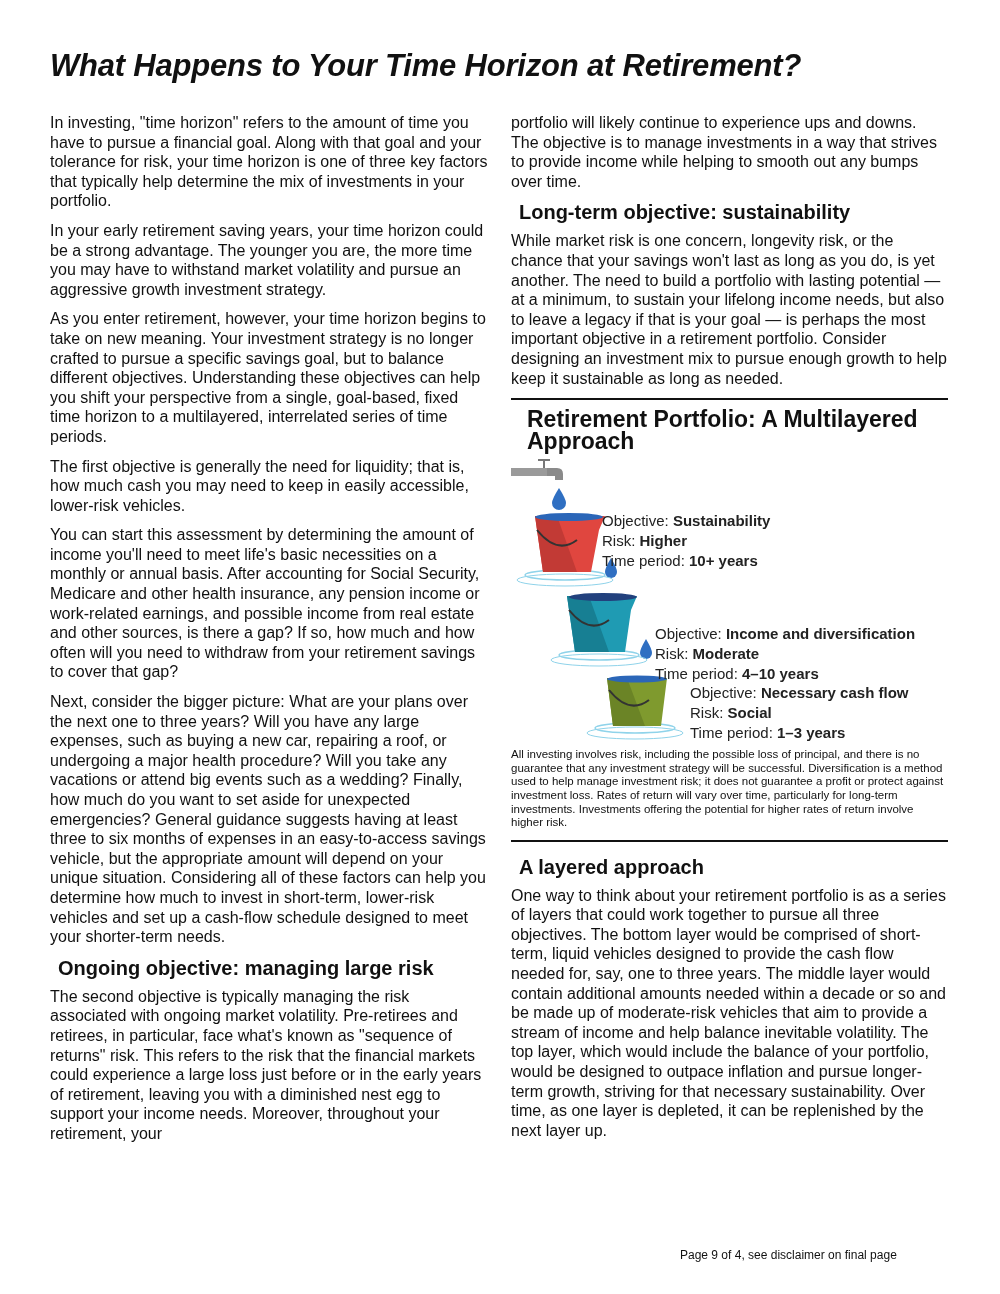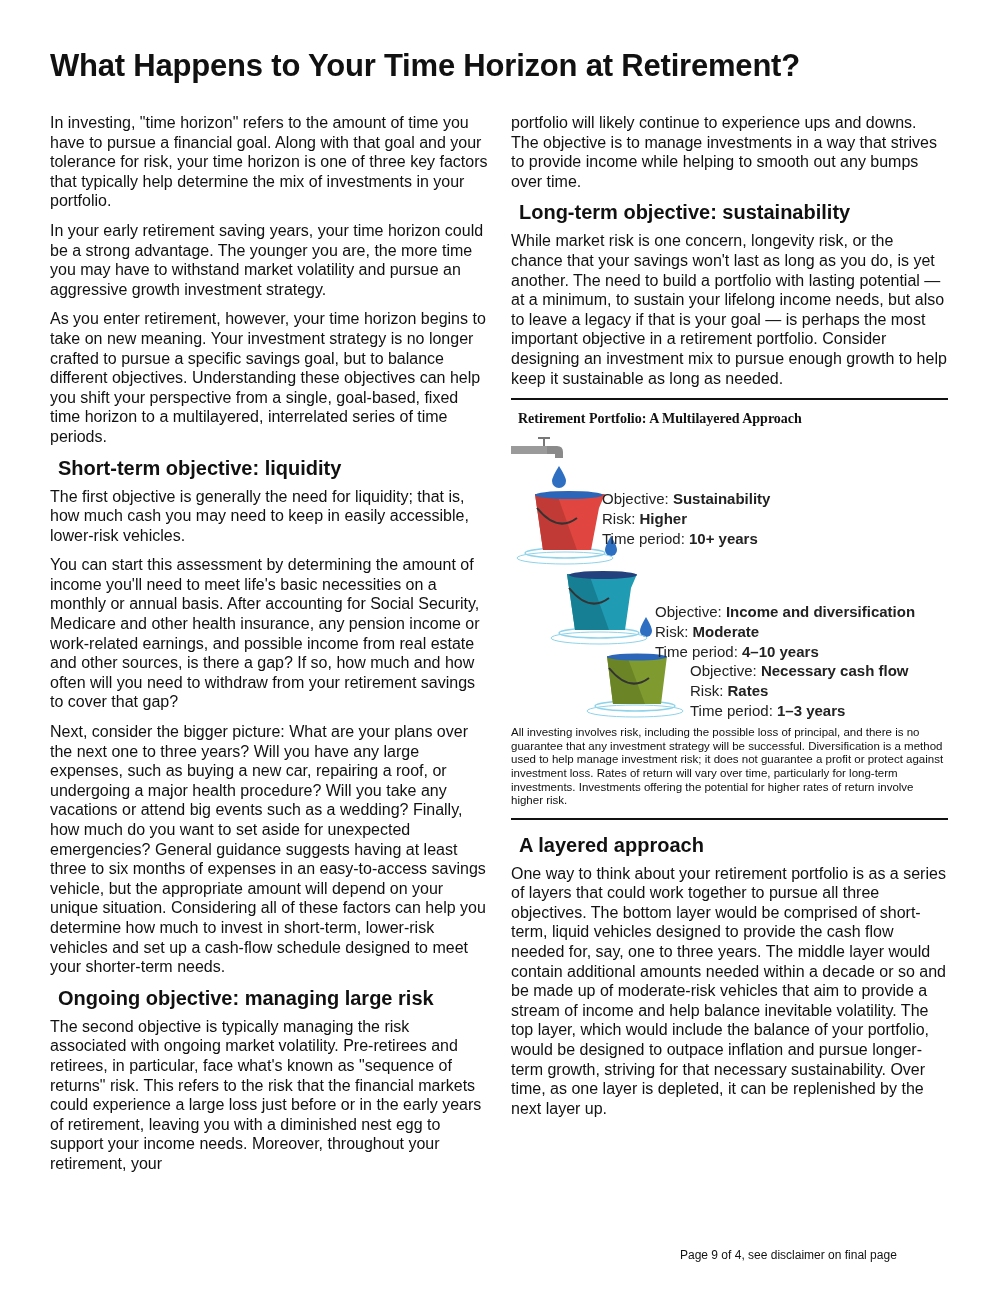--- a/index.html
+++ b/index.html
@@ -2,52 +2,51 @@
 <html><head>
   <meta charset="utf-8">
   <style>
     html, body { margin: 0; padding: 0; background: #ffffff; }
     body {
       width: 1000px; height: 1294px; position: relative; overflow: hidden;
       font-family: "Liberation Sans", sans-serif; color: #111111;
     }
     .title {
       position: absolute; left: 50px; top: 48px; margin: 0;
-      font-size: 31px; font-weight: bold; letter-spacing: -0.2px; color: #111;
+      font-size: 31px; font-weight: bold; letter-spacing: -0.2px; color: #111; font-style: italic;
     }
     .col { position: absolute; top: 113px; width: 440px; }
     .col-left { left: 50px; }
     .col-right { left: 511px; width: 437px; }
     p { margin: 0 0 10px 0; font-size: 16px; line-height: 19.6px; }
     h2 {
       margin: 8px; font-size: 20px; font-weight: bold; line-height: 22px;
     }
     .rule { border: 0; border-top: 2.5px solid #111; margin: 10px 0 8px 0; }
-    .box-title { font-size: 14px; font-weight: bold; margin: 2px 0 6px 7px; line-height: 22px; font-family: Liberation Serif, serif; }
+    .box-title { font-size: 23px; font-weight: bold; margin: 2px 0 6px 16px; line-height: 22px; }
     .box-sub { font-size: 14.5px; line-height: 18px; margin: 0 0 8px 0; }
     .illus { position: relative; height: 290px; margin-left: -4px; }
     .illus svg { position: absolute; left: 0; top: 0; }
     .bucket-label { position: absolute; font-size: 15px; line-height: 20px; color: #222; }
     .bucket-label b { font-weight: bold; }
     .disclaimer { font-size: 11.5px; line-height: 13.6px; margin: 0; }
     .footer {
       position: absolute; left: 680px; top: 1248px; font-size: 12px; color: #111;
     }
   </style>
 </head>
 <body>
 
 <h1 class="title">What Happens to Your Time Horizon at Retirement?</h1>
 
 <div class="col col-left">
   <p>In investing, "time horizon" refers to the amount of time you have to pursue a financial goal. Along with that goal and your tolerance for risk, your time horizon is one of three key factors that typically help determine the mix of investments in your portfolio.</p>
   <p>In your early retirement saving years, your time horizon could be a strong advantage. The younger you are, the more time you may have to withstand market volatility and pursue an aggressive growth investment strategy.</p>
   <p>As you enter retirement, however, your time horizon begins to take on new meaning. Your investment strategy is no longer crafted to pursue a specific savings goal, but to balance different objectives. Understanding these objectives can help you shift your perspective from a single, goal-based, fixed time horizon to a multilayered, interrelated series of time periods.</p>
 
-  <h2>Short-term objective: liquidity</h2>
   <p>The first objective is generally the need for liquidity; that is, how much cash you may need to keep in easily accessible, lower-risk vehicles.</p>
   <p>You can start this assessment by determining the amount of income you'll need to meet life's basic necessities on a monthly or annual basis. After accounting for Social Security, Medicare and other health insurance, any pension income or work-related earnings, and possible income from real estate and other sources, is there a gap? If so, how much and how often will you need to withdraw from your retirement savings to cover that gap?</p>
   <p>Next, consider the bigger picture: What are your plans over the next one to three years? Will you have any large expenses, such as buying a new car, repairing a roof, or undergoing a major health procedure? Will you take any vacations or attend big events such as a wedding? Finally, how much do you want to set aside for unexpected emergencies? General guidance suggests having at least three to six months of expenses in an easy-to-access savings vehicle, but the appropriate amount will depend on your unique situation. Considering all of these factors can help you determine how much to invest in short-term, lower-risk vehicles and set up a cash-flow schedule designed to meet your shorter-term needs.</p>
 
   <h2>Ongoing objective: managing large risk</h2>
   <p>The second objective is typically managing the risk associated with ongoing market volatility. Pre-retirees and retirees, in particular, face what's known as "sequence of returns" risk. This refers to the risk that the financial markets could experience a large loss just before or in the early years of retirement, leaving you with a diminished nest egg to support your income needs. Moreover, throughout your retirement, your</p>
 </div>
 
 <div class="col col-right">
   <p>portfolio will likely continue to experience ups and downs. The objective is to manage investments in a way that strives to provide income while helping to smooth out any bumps over time.</p>
@@ -114,21 +113,21 @@
       </div>
 
       <div class="bucket-label" style="left:148px; top:134px;margin-top:32px;">
         <div><span>Objective: </span><b>Income and diversification</b></div>
         <div><span>Risk: </span><b>Moderate</b></div>
         <div><span>Time period: </span><b>4–10 years</b></div>
       </div>
 
       <div class="bucket-label" style="left:183px; top:225px;">
         <div><span>Objective: </span><b>Necessary cash flow</b></div>
-        <div><span>Risk: </span><b>Rates</b></div>
+        <div><span>Risk: </span><b>Social</b></div>
         <div><span>Time period: </span><b>1–3 years</b></div>
       </div>
     </div>
 
     <p class="disclaimer">All investing involves risk, including the possible loss of principal, and there is no guarantee that any investment strategy will be successful. Diversification is a method used to help manage investment risk; it does not guarantee a profit or protect against investment loss. Rates of return will vary over time, particularly for long-term investments. Investments offering the potential for higher rates of return involve higher risk.</p>
     <hr class="rule" style="margin-top:10px; margin-bottom:14px;">
   </div>
 
   <h2>A layered approach</h2>
   <p>One way to think about your retirement portfolio is as a series of layers that could work together to pursue all three objectives. The bottom layer would be comprised of short-term, liquid vehicles designed to provide the cash flow needed for, say, one to three years. The middle layer would contain additional amounts needed within a decade or so and be made up of moderate-risk vehicles that aim to provide a stream of income and help balance inevitable volatility. The top layer, which would include the balance of your portfolio, would be designed to outpace inflation and pursue longer-term growth, striving for that necessary sustainability. Over time, as one layer is depleted, it can be replenished by the next layer up.</p>

